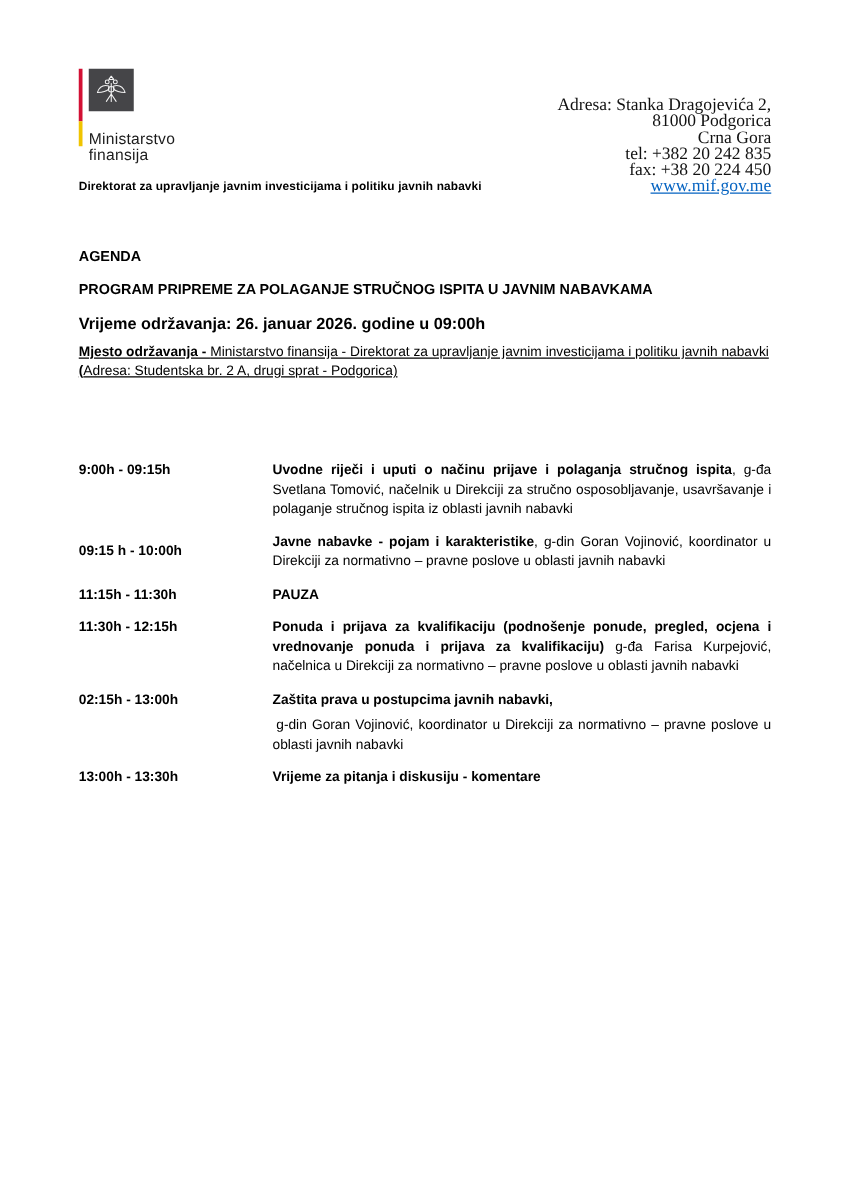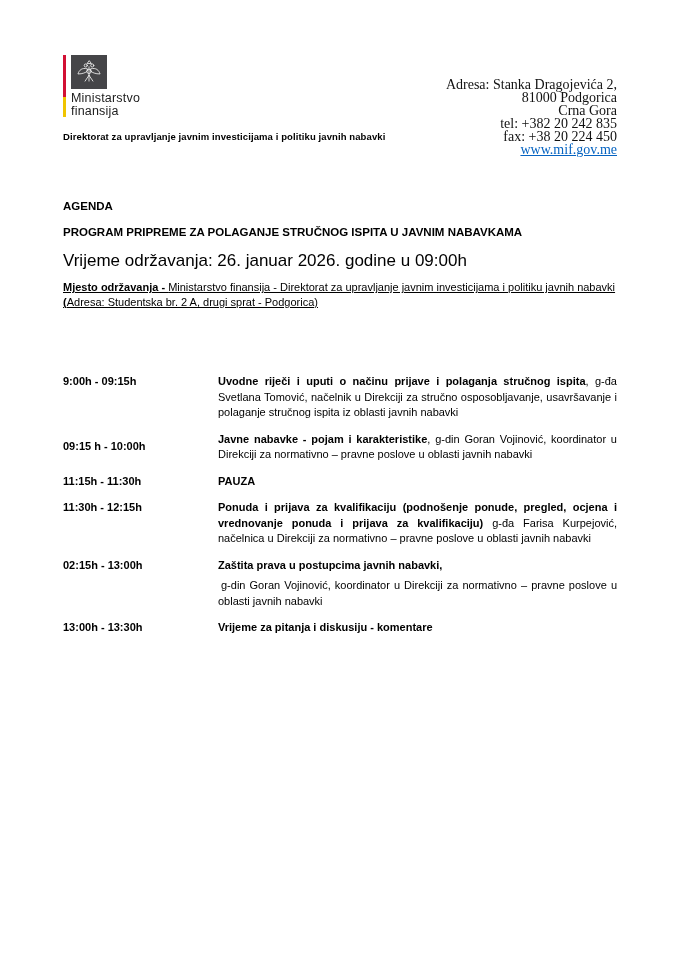--- a/index.html
+++ b/index.html
@@ -23,21 +23,21 @@
   .logo-block { display: flex; gap: 5px; }
   .flag-stripe { width: 3px; height: 62px; display: flex; flex-direction: column; }
   .stripe-red { flex: 0 0 42px; }
   .stripe-yellow { flex: 1; }
   .logo-main { display: flex; flex-direction: column; }
   .crest-box {
     width: 36px; height: 34px;
     display: flex; align-items: center; justify-content: center;
   }
   .ministry-name {
-    margin-top: 3px;
+    margin-top: 16px;
     font-size: 12.5px;
     line-height: 1.04;
     color: #1c1c1c;
     letter-spacing: 0.2px;
   }
   .directorate {
     margin-top: 13px;
     font-weight: bold;
     font-size: 9.5px;
     letter-spacing: 0.1px;
@@ -50,21 +50,21 @@
     font-size: 14px;
     line-height: 13px;
     color: #111111;
   }
   .address-block .website { text-decoration: underline; }
 
   
   .center-block { text-align: left; }
   .agenda-title { margin-top: 44px; font-weight: bold; font-size: 11.5px; }
   .program-title { margin-top: 14px; font-weight: bold; font-size: 11.5px; }
-  .time-line { margin-top: 13px; font-weight: normal; font-size: 17px; }
+  .time-line { margin-top: 13px; font-weight: bold; font-size: 13px; }
   .place-block { margin-top: 9px; font-size: 11px; line-height: 15px; text-decoration: underline; }
   .place-block .b { font-weight: bold; }
 
   
   .schedule { margin-top: 64px; }
   .schedule-row { display: flex; align-items: flex-start; margin-bottom: 11px; }
   .schedule-row:nth-child(2) { align-items: center; }
   .time-cell {
     flex: 0 0 155px;
     font-weight: bold;

